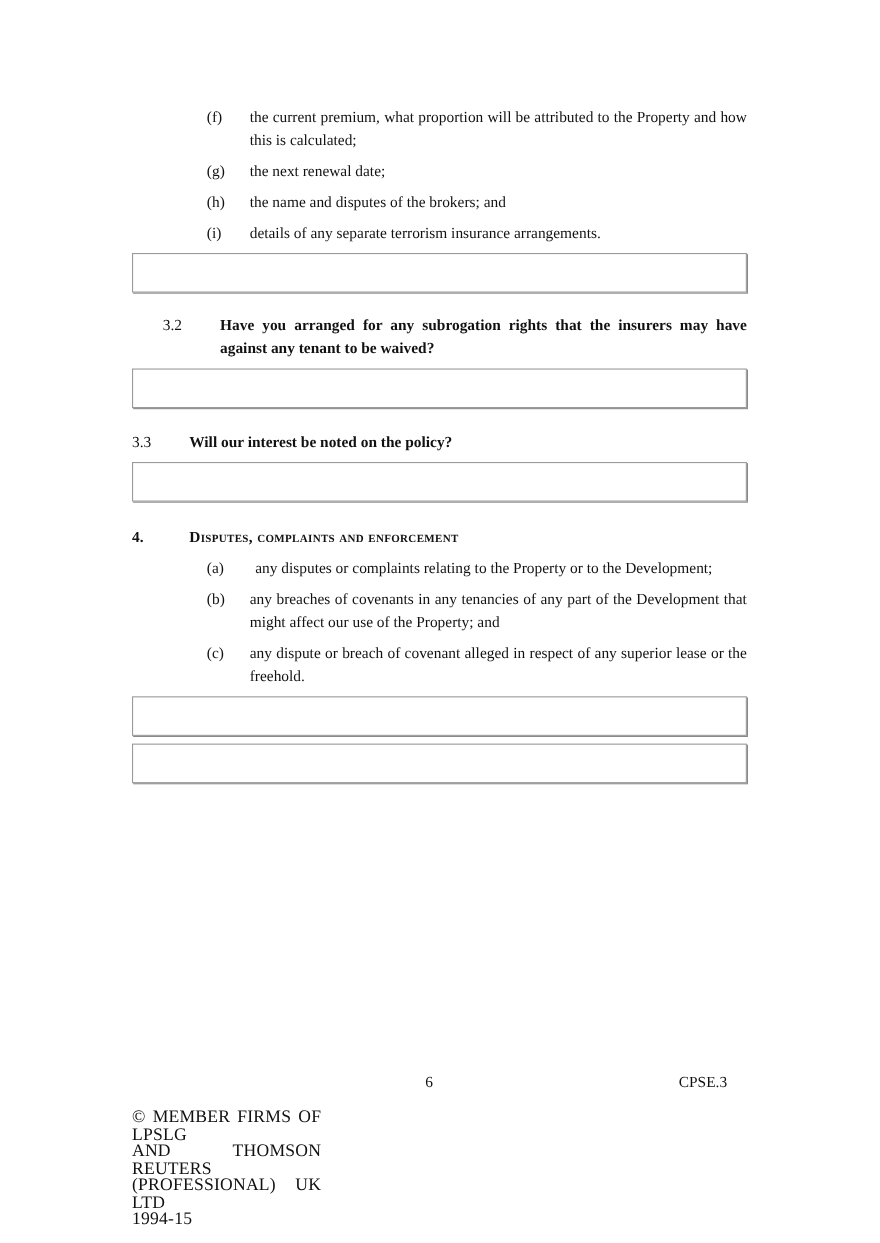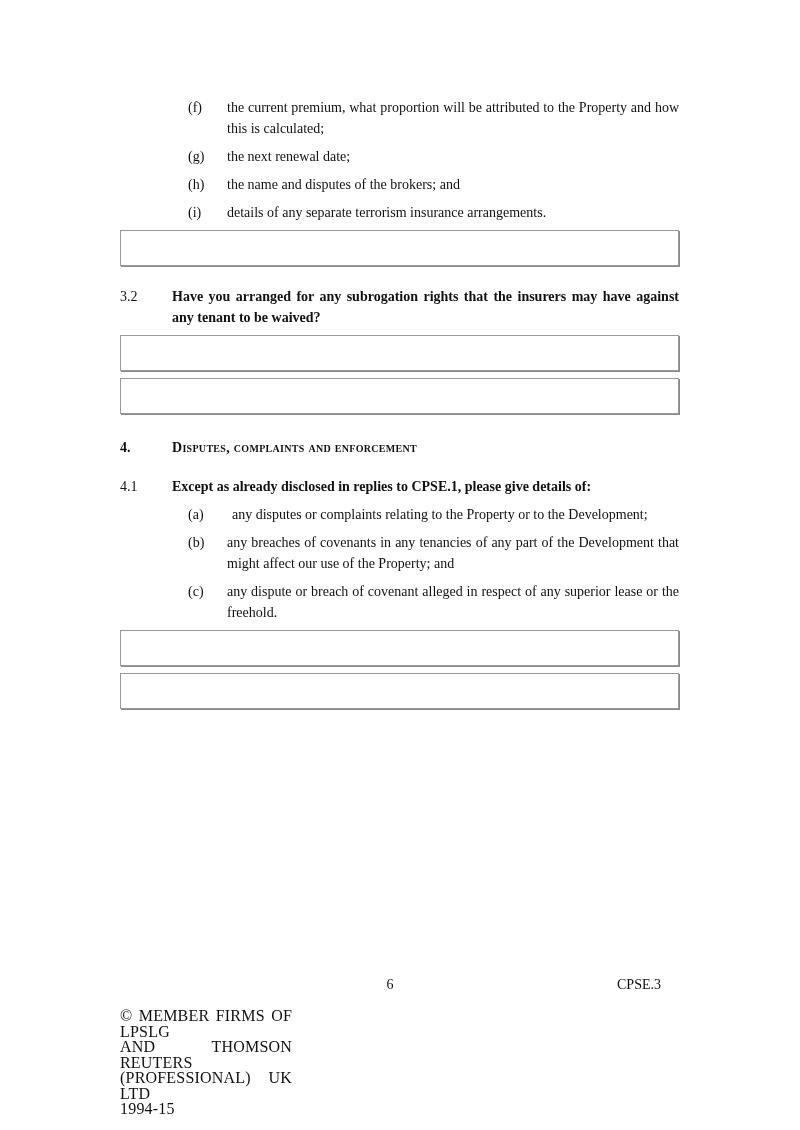--- a/index.html
+++ b/index.html
@@ -41,21 +41,21 @@
     box-sizing: border-box;
     width: 559px;
     height: 36px;
     background: #ffffff;
     border: 1px solid #9a9a9a;
     box-shadow: 1px 1px 0 0 #8a8a8a;
   }
   .mt7  { margin-top: 7px; }
   .mt6  { margin-top: 6px; }
   .mt18 { margin-top: 18px; }
-  .mt20 { margin-top: 20px; }
+  .mt20 { margin-top: 20px; margin-left: 28px; }
   .mt21 { margin-top: 21px; }
   
   .page-num-wrap {
     position: absolute;
     left: 120px;
     top: 974px;
     width: 540px;
     text-align: center;
   }
   .doc-ref {
@@ -102,32 +102,32 @@
 
     <div class="answer-box"></div>
 
     <div class="question mt20">
       <span class="q-num">3.2</span>
       <div class="q-text">Have you arranged for any subrogation rights that the insurers may have against any tenant to be waived?</div>
     </div>
 
     <div class="answer-box mt7"></div>
 
+    <div class="question mt21">
+      <span class="q-num">3.3</span>
+      <div class="q-text">Will our interest be noted on the policy?</div>
+    </div>
 
     <div class="answer-box mt7"></div>
 
     <div class="section-heading">
       <span class="q-num">4.</span>
       <div class="heading-text">Disputes, complaints and enforcement</div>
     </div>
 
-    <div class="question mt18">
-      <span class="q-num">4.1</span>
-      <div class="q-text">Except as already disclosed in replies to CPSE.1, please give details of:</div>
-    </div>
 
     <div class="mt7">
       <div class="list-item extra-indent">
         <span class="item-label">(a)</span>
         <div class="item-text">any disputes or complaints relating to the Property or to the Development;</div>
       </div>
       <div class="list-item">
         <span class="item-label">(b)</span>
         <div class="item-text">any breaches of covenants in any tenancies of any part of the Development that might affect our use of the Property; and</div>
       </div>

